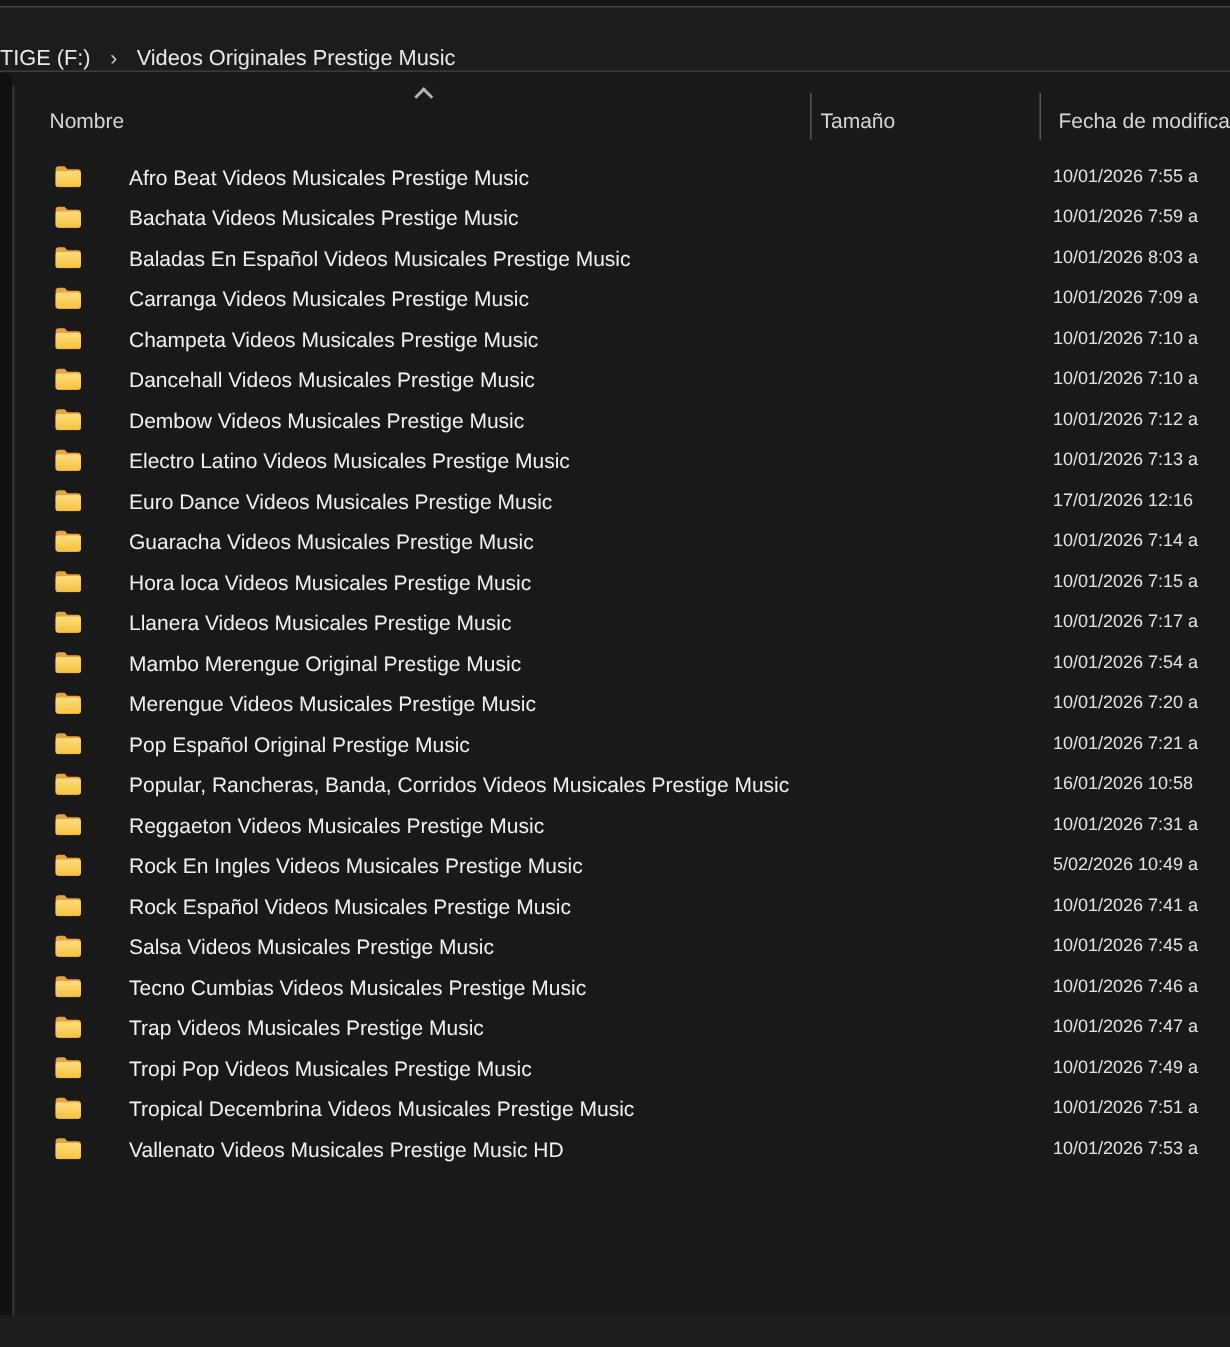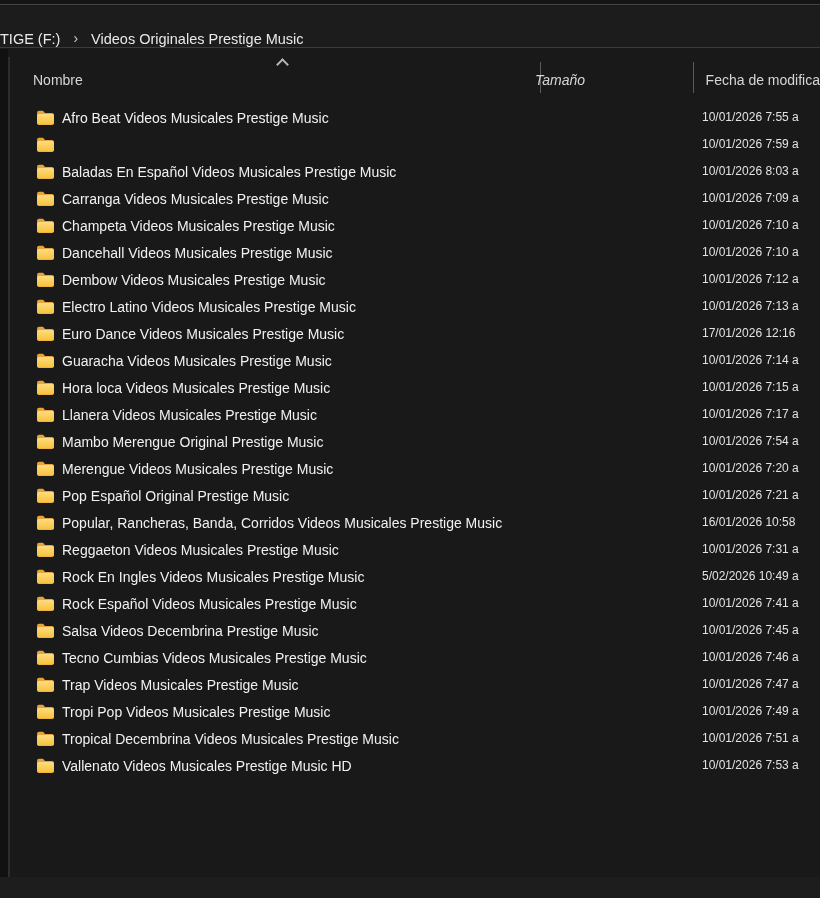--- a/index.html
+++ b/index.html
@@ -22,29 +22,29 @@
   .left-gutter { position:absolute; top:0; left:0; width:8px; height:828px; background:#111111; }
   .gutter-line { position:absolute; top:8px; left:8px; width:2px; height:820px; background:#2d2d2d; }
 
   
   .header-row { position:absolute; top:0; left:10px; width:810px; height:52px; color:#d6d6d6; font-size:14px; }
   .sort-caret { position:absolute; left:268px; top:11px; width:9px; height:9px;
                 border-left:2px solid #b5b5b5; border-top:2px solid #b5b5b5;
                 transform:rotate(45deg); }
   .hdr-label { position:absolute; top:23px; white-space:nowrap; cursor:default; }
   .hdr-name  { left:23px; }
-  .hdr-size  { left:525px;font-style:italic; }
+  .hdr-size  { left:537px; }
   .hdr-date  { left:692px; width:118px; overflow:hidden;text-align:right; }
   .hdr-div   { position:absolute; top:13px; width:1px; height:31px; background:#5a5a5a; }
   .div-1 { left:530px; }
   .div-2 { left:683px; }
 
   
   .rows { position:absolute; top:55px; left:10px; width:810px; }
-  .file-row { position:relative; height:27px; display:flex; align-items:center; }
+  .file-row { position:relative; height:27px; display:flex; align-items:center;gap:24px; }
   .folder-ic { margin-left:26px; width:19px; height:15px; flex:0 0 auto; }
   .file-name { margin-left:7px; font-size:14px; color:#f1f1f1; white-space:nowrap; }
   .file-date { position:absolute; left:692px; top:0; height:27px; line-height:27px;
                font-size:12px; color:#e3e3e3; white-space:nowrap; width:118px; overflow:hidden; }
 
   
   .bottom-strip { position:absolute; top:877px; left:0; width:820px; height:21px; background:#1d1d1d; }
 </style>
 </head>
 <body>
@@ -90,20 +90,21 @@
     <svg class="folder-ic">
             <use href="#sym-folder"></use>
           </svg>
     <span class="file-name">Afro Beat Videos Musicales Prestige Music</span>
     <span class="file-date">10/01/2026 7:55 a</span>
   </div>
         <div class="file-row">
     <svg class="folder-ic">
             <use href="#sym-folder"></use>
           </svg>
+    <span class="file-name">Bachata Videos Musicales Prestige Music</span>
     <span class="file-date">10/01/2026 7:59 a</span>
   </div>
         <div class="file-row">
     <svg class="folder-ic">
             <use href="#sym-folder"></use>
           </svg>
     <span class="file-name">Baladas En Español Videos Musicales Prestige Music</span>
     <span class="file-date">10/01/2026 8:03 a</span>
   </div>
         <div class="file-row">
@@ -215,21 +216,21 @@
     <svg class="folder-ic">
             <use href="#sym-folder"></use>
           </svg>
     <span class="file-name">Rock Español Videos Musicales Prestige Music</span>
     <span class="file-date">10/01/2026 7:41 a</span>
   </div>
         <div class="file-row">
     <svg class="folder-ic">
             <use href="#sym-folder"></use>
           </svg>
-    <span class="file-name">Salsa Videos Decembrina Prestige Music</span>
+    <span class="file-name">Salsa Videos Musicales Prestige Music</span>
     <span class="file-date">10/01/2026 7:45 a</span>
   </div>
         <div class="file-row">
     <svg class="folder-ic">
             <use href="#sym-folder"></use>
           </svg>
     <span class="file-name">Tecno Cumbias Videos Musicales Prestige Music</span>
     <span class="file-date">10/01/2026 7:46 a</span>
   </div>
         <div class="file-row">

